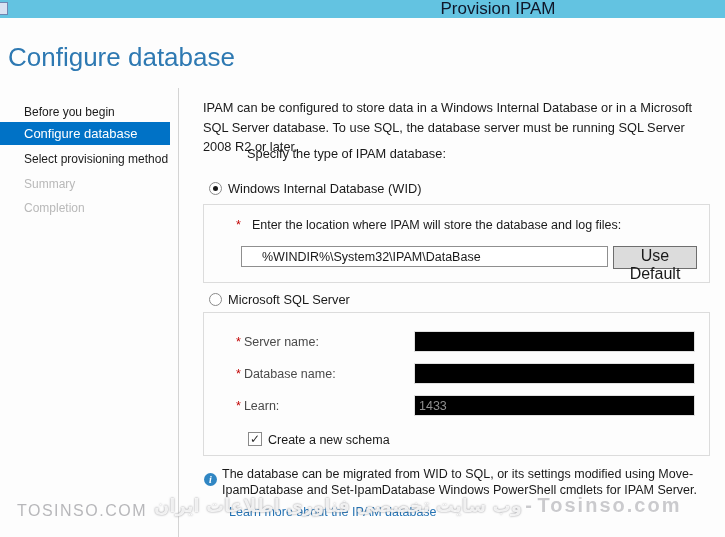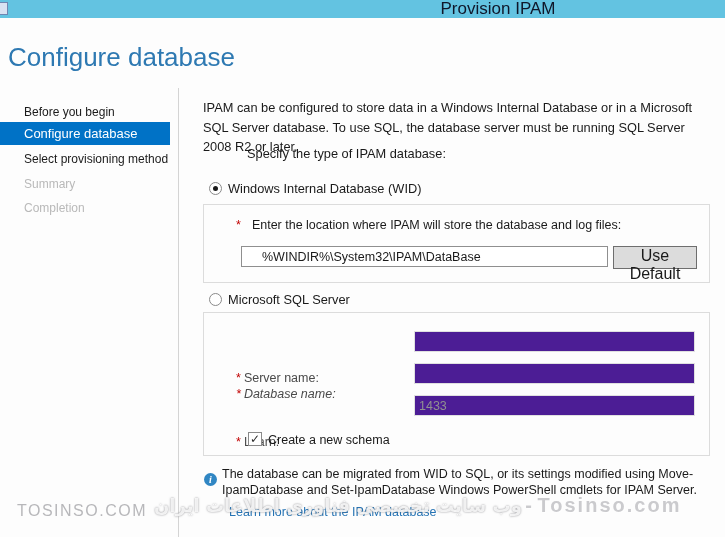--- a/index.html
+++ b/index.html
@@ -32,25 +32,25 @@
   .intro { left:203px; top:98px; width:510px; line-height:19.5px; font-size:12.8px; }
   .specify { left:203px; top:146px; font-size:12.8px;margin-left:44px; }
 
   .radio { width:13px; height:13px; border:1px solid #8a8a8a; border-radius:50%; background:#fff; }
   .radio[data-selected="true"]::after { content:""; position:absolute; left:3px; top:3px;
     width:5px; height:5px; border-radius:50%; background:#1a1a1a; }
   .radio-label { font-size:12.8px; white-space:nowrap; }
 
   .groupbox { border:1px solid #dcdcdc; background:transparent; }
   .req { color:#c00000; margin-right:3px; }
-  .field-label { font-size:12.5px; color:#4a4a4a; white-space:nowrap;margin-top:36px; }
+  .field-label { font-size:12.5px; color:#4a4a4a; white-space:nowrap; }
 
   .text-input { border:1px solid #8f8f8f; background:#ffffff; height:21px;
     font-family:"Liberation Sans",sans-serif; font-size:12.5px; color:#1a1a1a; padding:0 4px; }
-  .text-input.disabled { background:#4c1d95; border:1px solid #e0e0e0; color:#909090; }
+  .text-input.disabled { background:#000000; border:1px solid #e0e0e0; color:#909090; }
 
   .btn { background:#dcdcdc; border:1px solid #6e6e6e; height:23px;
     font-family:"Liberation Sans",sans-serif; font-size:16px; color:#1a1a1a;
     text-align:center; cursor:default; }
 
   .checkbox { width:14px; height:14px; border:1px solid #8a8a8a; background:#fff;
     font-size:12px; line-height:12px; text-align:center; color:#2b2b2b; }
   .checkbox .glyph { visibility:hidden; }
   .checkbox[data-checked="true"] .glyph { visibility:visible; }
 
@@ -107,21 +107,21 @@
 
 <span class="abs radio" style="left:209px; top:293px;" data-selected="false"></span>
 <span class="abs radio-label" style="left:228px; top:292px;">Microsoft SQL Server</span>
 
 <div class="abs groupbox" style="left:203px; top:312px; width:507px; height:144px;">
   <div class="abs field-label" style="left:32px; top:22px;">
     <span class="req">*</span><span>Server name:</span>
   </div>
   <input class="abs text-input disabled" style="left: 210px; top: 18px; width: 281px;" type="text" disabled="" value="">
 
-  <div class="abs field-label" style="left:32px; top:38px;font-style:italic;">
+  <div class="abs field-label" style="left:32px; top:54px;">
     <span class="req">*</span><span>Database name:</span>
   </div>
   <input class="abs text-input disabled" style="left: 210px; top: 50px; width: 281px;" type="text" disabled="" value="">
 
   <div class="abs field-label" style="left:32px; top:86px;">
     <span class="req">*</span><span>Learn:</span>
   </div>
   <input class="abs text-input disabled" style="left: 210px; top: 82px; width: 281px;" type="text" disabled="" value="1433">
 
   <span class="abs checkbox" style="left:44px; top:119px;" data-checked="true"><span class="glyph">✓</span></span>

